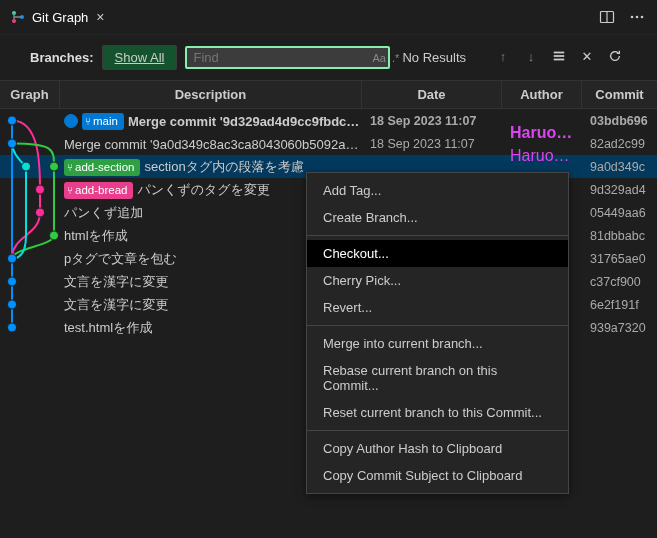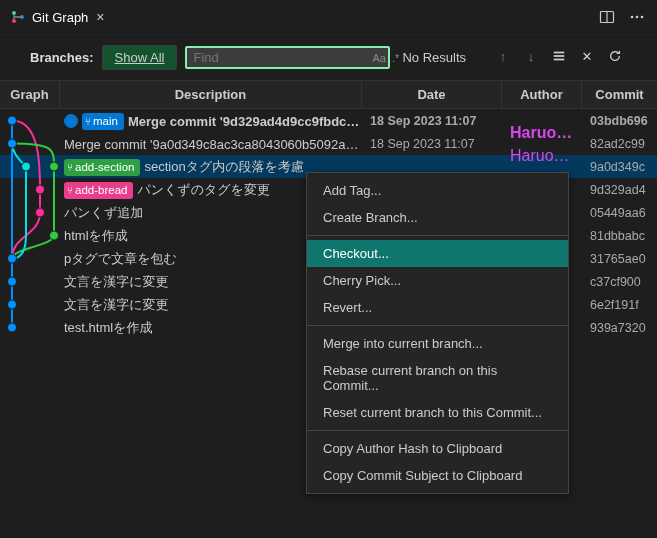--- a/index.html
+++ b/index.html
@@ -140,21 +140,21 @@
     border: 1px solid #454545;
     box-shadow: 0 2px 8px rgba(0,0,0,0.5);
     z-index: 10;
     padding: 4px 0;
   }
   .menu-item {
     padding: 6px 16px;
     color: #ccc;
     font-size: 13px;
   }
-  .menu-item.hover { background: #0f766e; color:#fff; }
+  .menu-item.hover { background: #000000; color:#fff; }
   .menu-sep { height:1px; background:#454545; margin:4px 0; }
 </style>
 </head>
 <body>
 
 <div class="tab-bar">
   <div class="tab">
     <span class="tab-icon">
       <svg width="16" height="16" viewBox="0 0 16 16">
         <circle cx="4" cy="4" r="2" fill="#4ec9b0"></circle>

